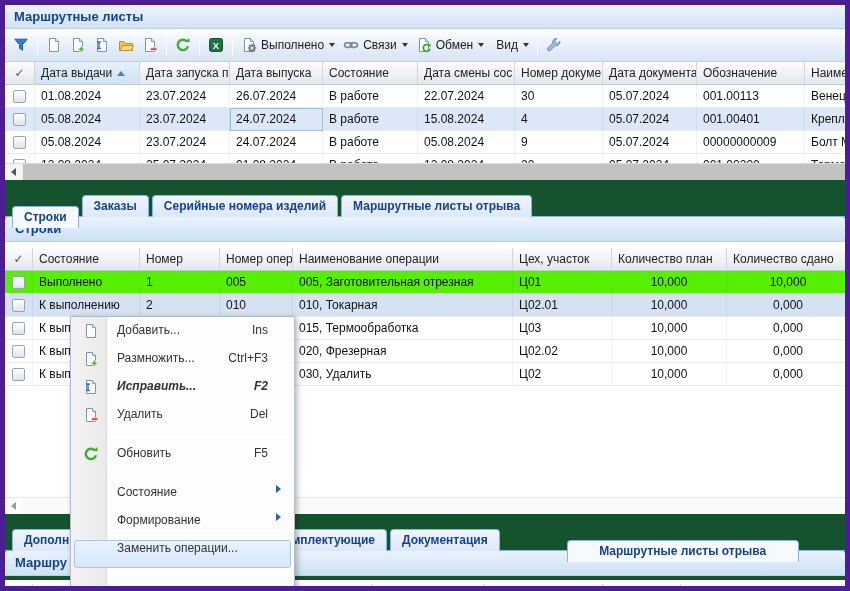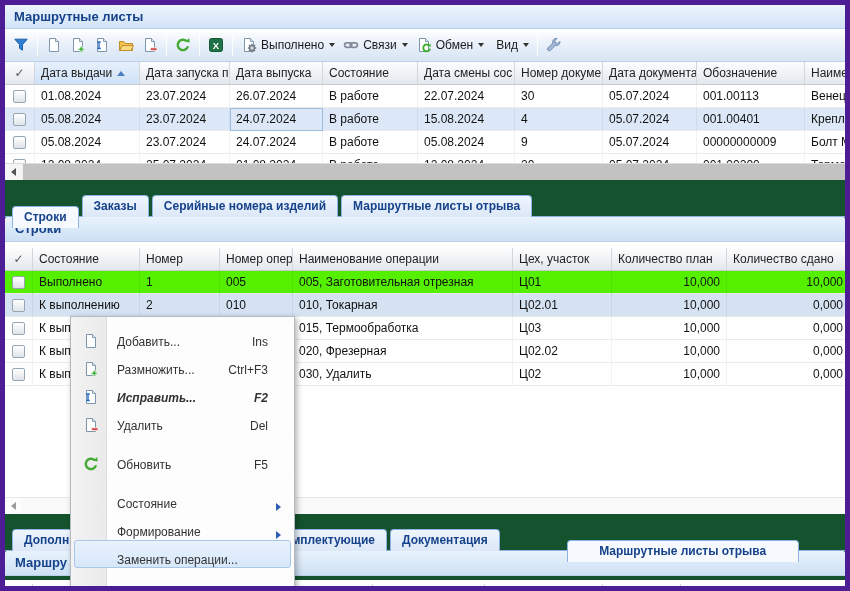--- a/index.html
+++ b/index.html
@@ -29,21 +29,21 @@
   table.grid th { height:23px; background:linear-gradient(#fdfdfd,#eef1f5 55%,#e3e8ee);
     border-right:1px solid #d3d7dc; border-bottom:1px solid #c5cad1;
     font-weight:normal; text-align:left; padding:0 6px; white-space:nowrap; overflow:hidden; color:#222; }
   table.grid th.sorted { background:linear-gradient(#e6f0fc,#cfe2f7); }
   table.grid th.chk, table.grid td.chk { text-align:center; padding:0; color:#555; }
   .sort-asc { display:inline-block; width:0; height:0; margin-left:5px;
     border-left:4px solid transparent; border-right:4px solid transparent;
     border-bottom:5px solid #4c7fc0; vertical-align:middle; }
   table.grid td { height:23px; padding:0 6px; white-space:nowrap; overflow:hidden;
     background:#fff; border-bottom:1px solid #ebebeb; border-right:1px solid rgba(0,0,0,0.05); }
-  table.grid td.num { text-align:right; }
+  table.grid td.num { text-align:center; }
   tr.selected td { background:#dce8f7; }
   td.focus-cell { background:#c7d9ee; outline:1px solid #9fbddd; outline-offset:-1px; }
   tr.done td { background:#55ef00; }
   tr.sel2 td { background:#d5e2f2; }
   .checkbox { display:inline-block; width:13px; height:13px; border:1px solid #97a5b2;
     border-radius:2px; background:linear-gradient(#ffffff,#dfe4e9); vertical-align:middle; }
 
   .top-grid-panel { position:absolute; left:0; top:57px; right:0; height:118px;
     background:#fff; overflow:hidden; }
   .tg-clip { height:101px; overflow:hidden; }
@@ -86,21 +86,21 @@
     background:#fff; overflow:hidden; padding-top:6px; }
   .bottom-grid-panel { position:absolute; left:0; top:575px; right:0; height:20px;
     background:#fff; overflow:hidden; padding-top:4px; }
 
   
   .context-menu { position:absolute; left:65px; top:311px; width:225px; height:300px;
     background:#fdfdfd; border:1px solid #b6bac2; box-shadow:2px 2px 6px rgba(0,0,0,.3);
     z-index:40; padding-top:5px; }
   .menu-gutter { position:absolute; left:0; top:0; bottom:0; width:36px;
     background:linear-gradient(to right,#f3f3f3,#eaeaea); border-right:1px solid #dddddd; }
-  .menu-item { position:relative; height:28px; display:flex; align-items:flex-end;
+  .menu-item { position:relative; height:28px; display:flex; align-items:flex-start;
     margin:0 3px; border:1px solid transparent; border-radius:3px; color:#333; }
   .menu-item.bold { font-weight:bold;font-style:italic; }
   .menu-item.hover { background:linear-gradient(#e9f2fd,#d6e7f9); border-color:#aac6e8; }
   .menu-ico { width:31px; display:flex; justify-content:center; }
   .menu-ico svg { display:block; }
   .menu-label { margin-left:11px; white-space:nowrap; }
   .menu-shortcut { margin-left:auto; padding-right:22px; }
   .menu-sep { height:1px; background:#d9d9d9; border-bottom:1px solid #fbfbfb; margin:5px 2px; }
   .submenu-arrow { position:absolute; right:9px; width:0; height:0;
     border-top:4px solid transparent; border-bottom:4px solid transparent;

